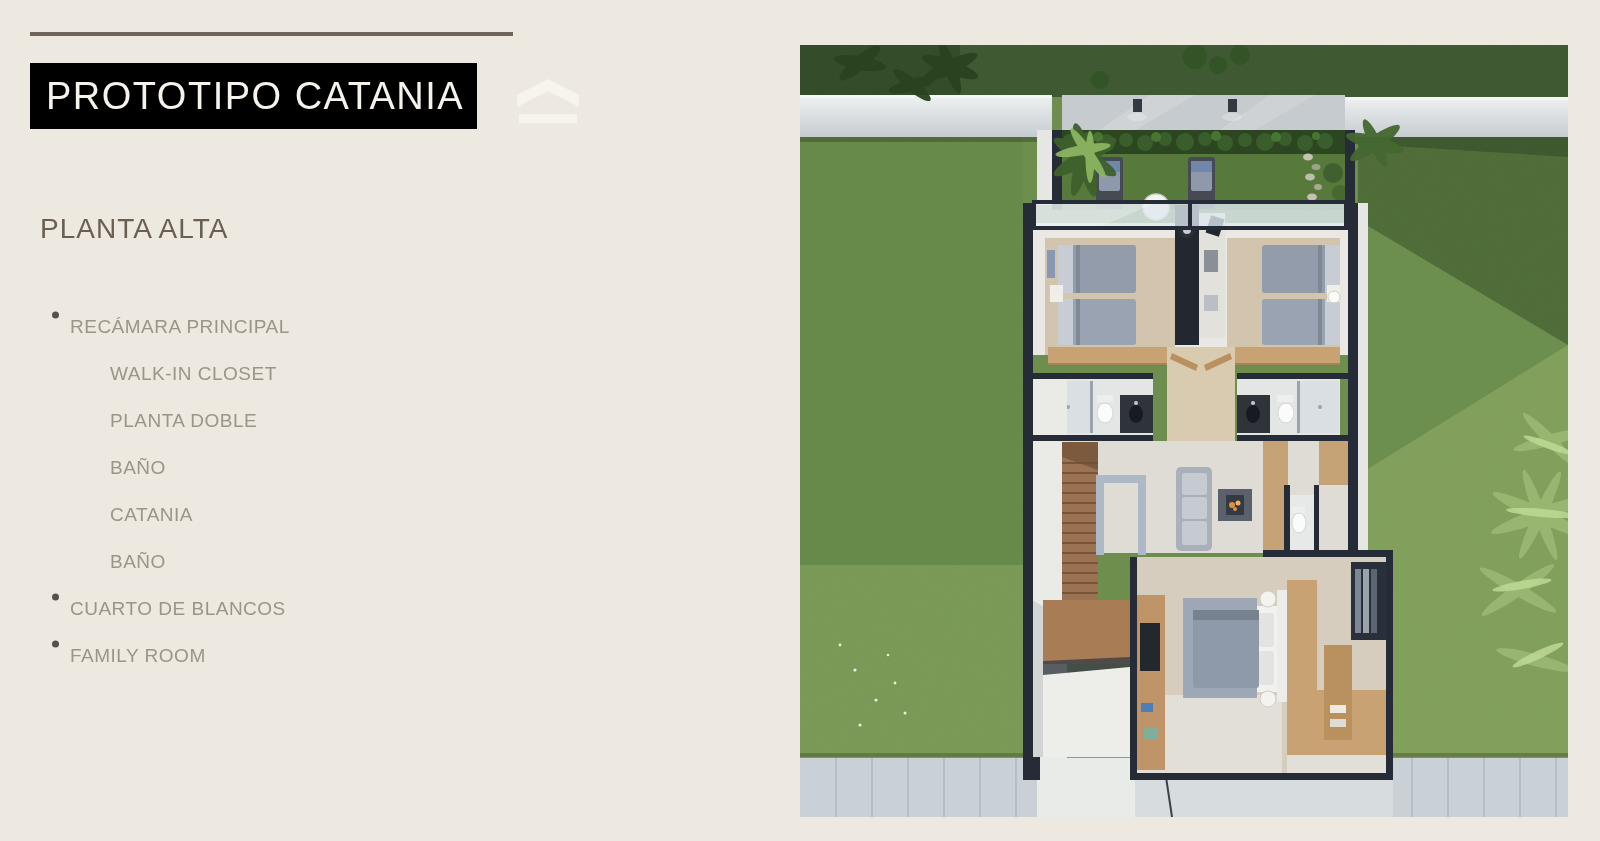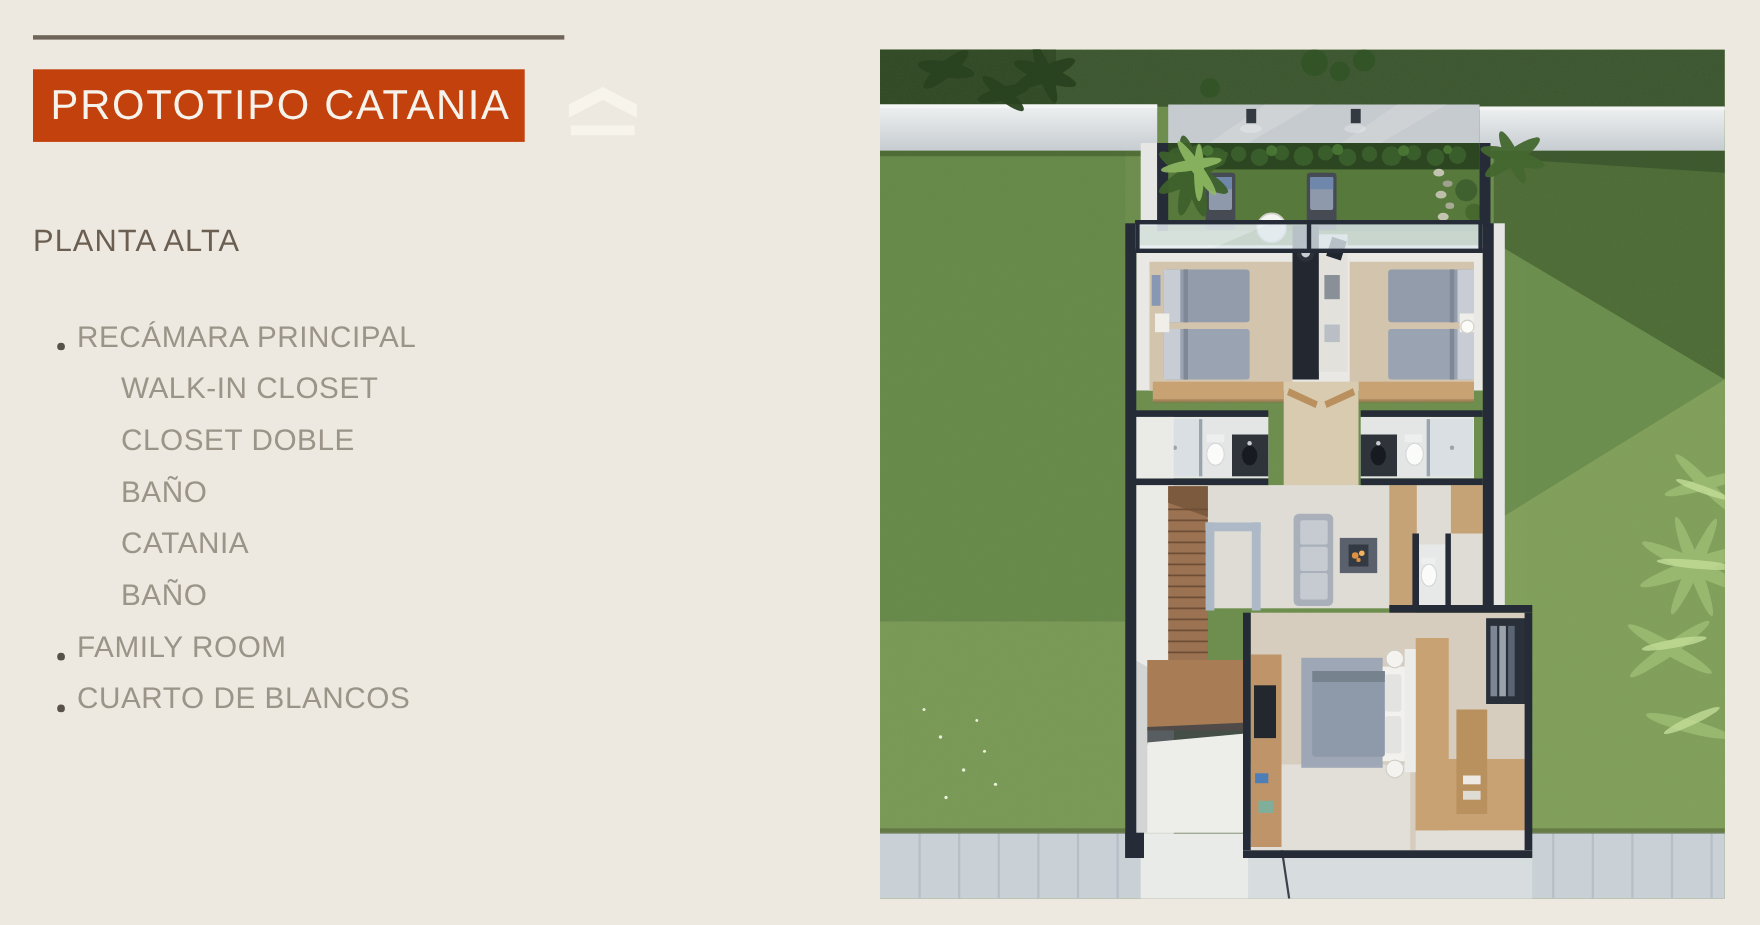--- a/index.html
+++ b/index.html
@@ -4,40 +4,40 @@
 <style>
   html,body{margin:0;padding:0;}
   body{width:1600px;height:841px;position:relative;overflow:hidden;
        font-family:"Liberation Sans",sans-serif;}
   .slide{position:absolute;inset:0;}
   .top-rule{position:absolute;left:30px;top:32px;width:483px;height:4px;}
   .banner{position:absolute;left:30px;top:63px;width:447px;height:66px;
           display:flex;align-items:center;}
   .banner span{font-size:38px;font-weight:300;letter-spacing:1.5px;padding-left:16px;white-space:nowrap;}
   .logo{position:absolute;left:517px;top:74px;width:62px;height:52px;}
-  .subtitle{position:absolute;left:30px;top:203px;margin:0;font-size:28px;
+  .subtitle{position:absolute;left:30px;top:203px;margin:10px;font-size:28px;
             font-weight:400;letter-spacing:1px;}
   .features{position:absolute;left:48px;top:291px;margin:0;padding:0;list-style:none;}
-  .features li{height:47px;display:flex;align-items:flex-start;font-size:27px;
+  .features li{height:47px;display:flex;align-items:flex-end;font-size:19px;
                letter-spacing:.5px;position:relative;}
   .features li.lvl1{padding-left:22px;}
   .features li.lvl2{padding-left:62px;}
   .features li .dot{position:absolute;left:4px;top:50%;width:7px;height:7px;
                     border-radius:50%;transform:translateY(-50%);}
   .plan{position:absolute;left:800px;top:45px;width:768px;height:772px;}
   .plan svg{display:block;width:100%;height:100%;}
 </style>
 </head>
 <body style="background: rgb(237, 233, 225);">
 
 <div class="slide">
 
   <div class="top-rule" style="background: rgb(110, 100, 88);"></div>
 
-  <div class="banner" style="background: #c2410c;">
+  <div class="banner" style="background: #000000;">
     <span style="color: rgb(246, 243, 236);">PROTOTIPO CATANIA</span>
   </div>
 
   <div class="logo">
     <svg viewBox="0 0 62 52" aria-hidden="true">
       <polygon id="logo-roof" points="0,21 31,5 62,21 62,33 31,17 0,33" fill="#F7F4EC"></polygon>
       <rect id="logo-bar" x="2" y="40" width="58" height="9" fill="#F7F4EC"></rect>
     </svg>
   </div>
 
@@ -45,38 +45,38 @@
 
   <ul class="features">
     <li class="lvl1" style="color: rgb(155, 148, 137);">
         <span class="dot" style="background: rgb(87, 81, 74);"></span>
         <span>RECÁMARA PRINCIPAL</span>
       </li>
     <li class="lvl2" style="color: rgb(155, 148, 137);">
         <span>WALK-IN CLOSET</span>
       </li>
     <li class="lvl2" style="color: rgb(155, 148, 137);">
-        <span>CLOSET DOBLE</span>
+        <span>PLANTA DOBLE</span>
       </li>
     <li class="lvl2" style="color: rgb(155, 148, 137);">
         <span>BAÑO</span>
       </li>
     <li class="lvl2" style="color: rgb(155, 148, 137);">
         <span>CATANIA</span>
       </li>
     <li class="lvl2" style="color: rgb(155, 148, 137);">
         <span>BAÑO</span>
+      </li>
+    <li class="lvl1" style="color: rgb(155, 148, 137);">
+        <span class="dot" style="background: rgb(87, 81, 74);"></span>
+        <span>CUARTO DE BLANCOS</span>
       </li>
     <li class="lvl1" style="color: rgb(155, 148, 137);">
         <span class="dot" style="background: rgb(87, 81, 74);"></span>
         <span>FAMILY ROOM</span>
-      </li>
-    <li class="lvl1" style="color: rgb(155, 148, 137);">
-        <span class="dot" style="background: rgb(87, 81, 74);"></span>
-        <span>CUARTO DE BLANCOS</span>
       </li>
   </ul>
 
   <div class="plan">
   <svg viewBox="0 0 768 772" preserveAspectRatio="none">
     <defs>
       <linearGradient id="wallg" x1="0" y1="0" x2="0" y2="1">
         <stop offset="0" stop-color="#EFF1F1"></stop>
             <stop offset="1" stop-color="#C6CCD1"></stop>
       </linearGradient>

